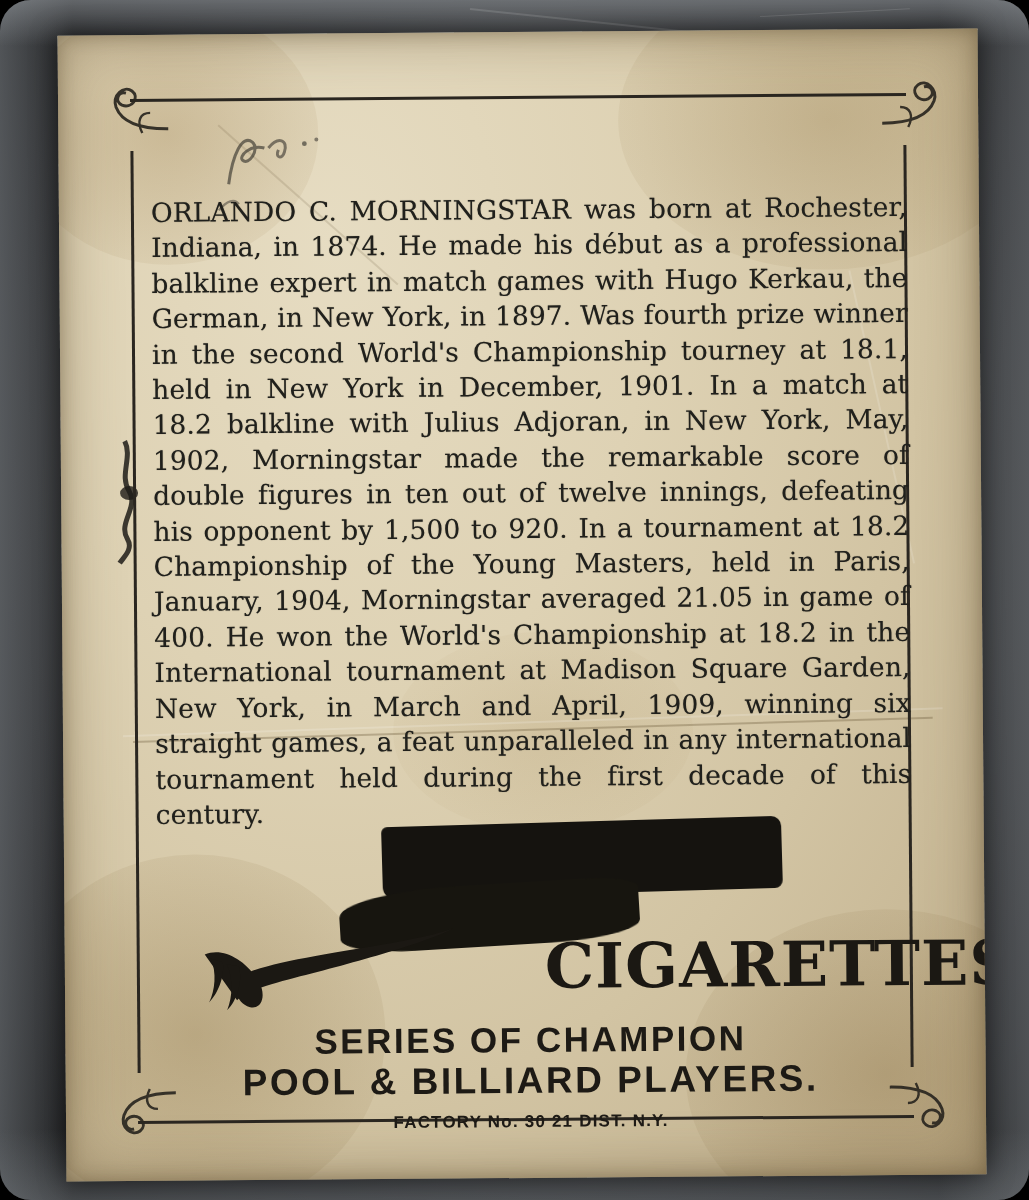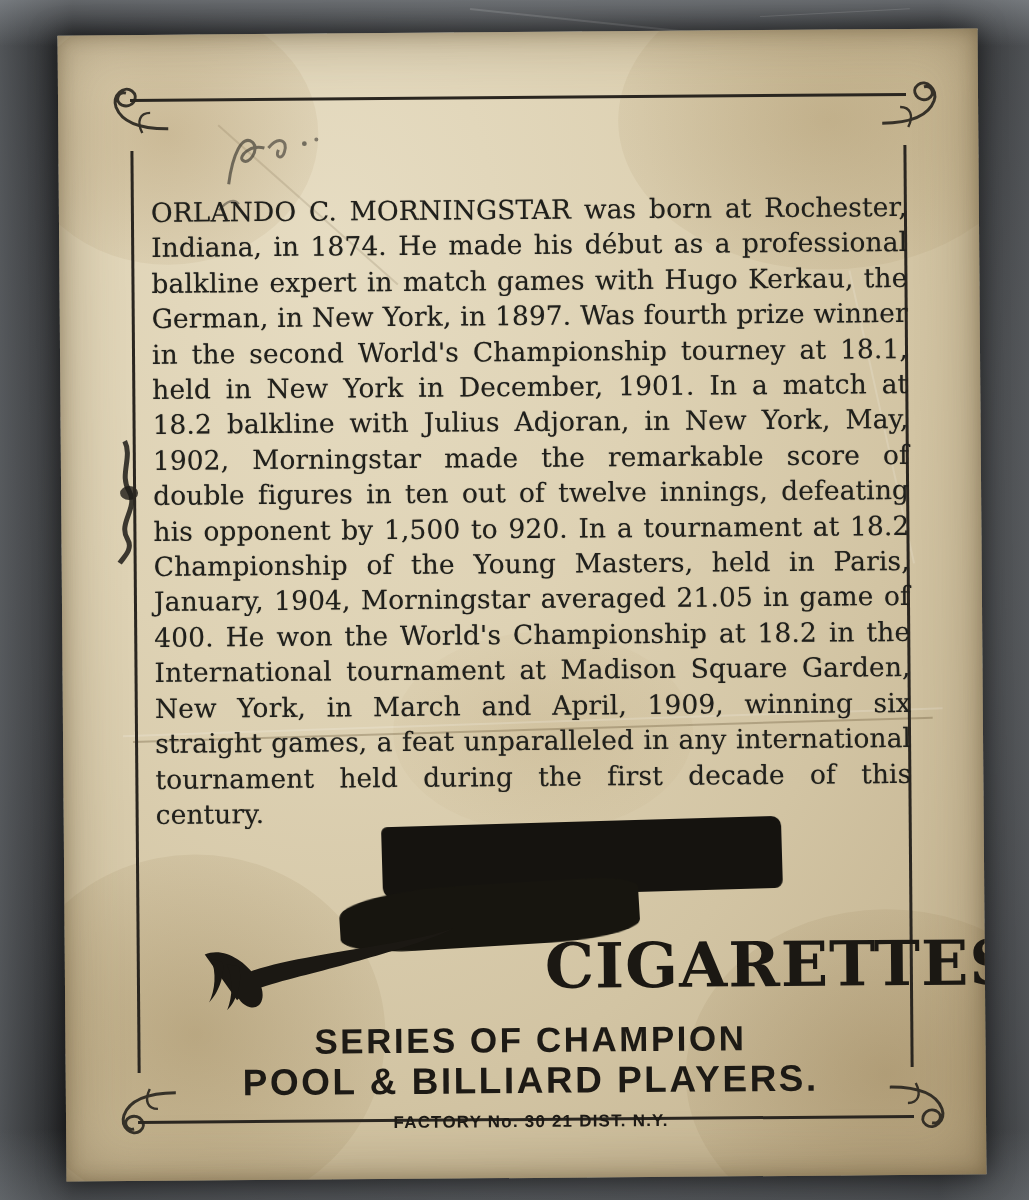--- a/index.html
+++ b/index.html
@@ -15,20 +15,21 @@
   }
 
   
   #photo {
     position: relative;
     width: 1029px;
     height: 1200px;
     background:
       radial-gradient(ellipse at 52% 45%, #5d5f61 0%, #46484a 40%, #2b2c2e 75%, #191a1b 100%);
     overflow: hidden;
+    border-radius: 31px;
   }
   .sleeve-sheen {
     position: absolute;
     background: linear-gradient(90deg, rgba(255,255,255,0.10), rgba(255,255,255,0.0));
     pointer-events: none;
   }
   .sheen-a { left: 0; top: 0; width: 72px; height: 1200px;
     background: linear-gradient(90deg, rgba(120,125,130,0.55), rgba(40,42,44,0.0)); }
   .sheen-b { right: 0; top: 0; width: 90px; height: 1200px;
     background: linear-gradient(270deg, rgba(130,135,140,0.45), rgba(40,42,44,0.0)); }

